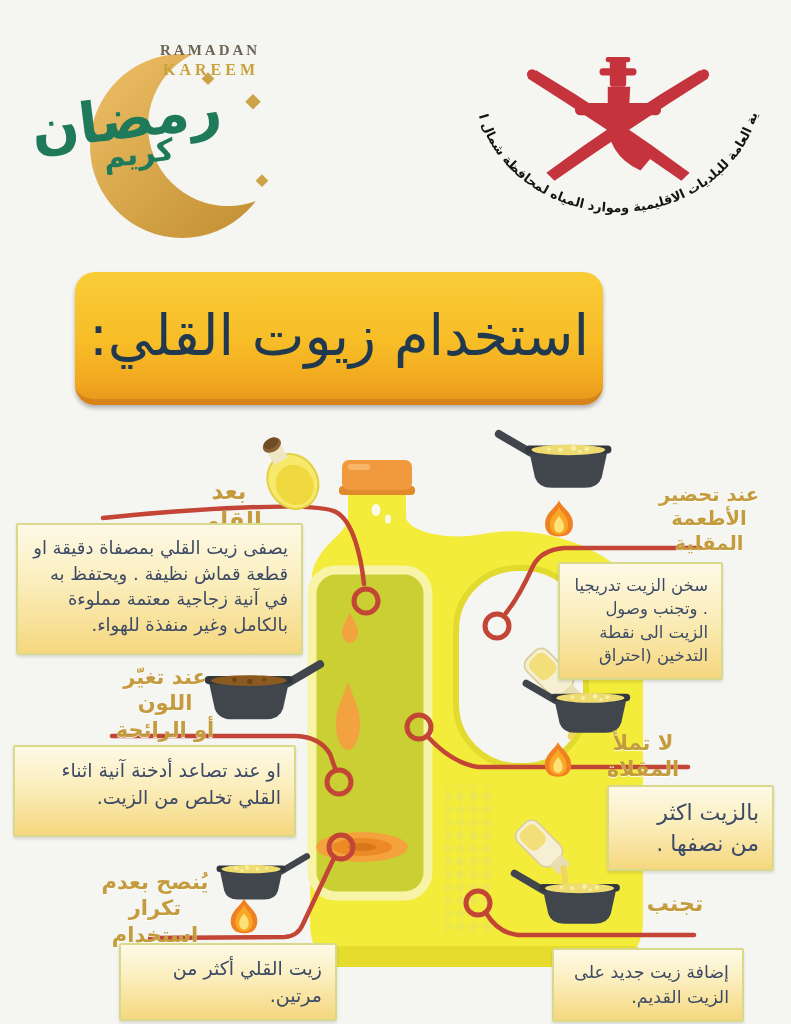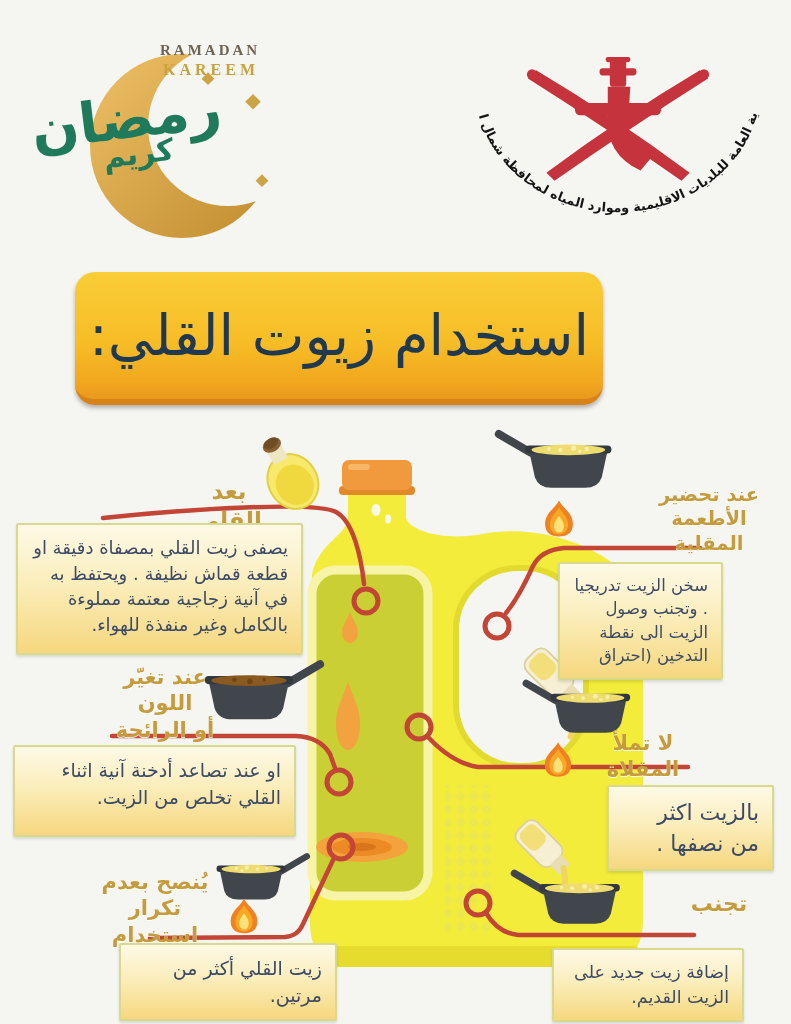--- a/index.html
+++ b/index.html
@@ -40,21 +40,21 @@
   #box-avoid {left:552px;top:948px; width:192px; min-height:68px;  font-size:17.5px;}
 
   
   .goldlabel{position:absolute;color:#c49b3d;font-weight:bold;direction:rtl;text-align:center;
     text-shadow:0 1px 0 rgba(255,255,255,.85);line-height:1.25;}
   #label-after {left:183px;top:477px;width:92px; font-size:23px;}
   #label-color {left:96px; top:664px;width:138px;font-size:21px;}
   #label-repeat{left:90px; top:869px;width:130px;font-size:21px;}
   #label-prep  {left:647px;top:483px;width:124px;font-size:19.5px;}
   #label-fill  {left:583px;top:730px;width:120px;font-size:21px;}
-  #label-avoid {left:644px;top:890px;width:62px; font-size:22px;padding-left:44px;}
+  #label-avoid {left:644px;top:890px;width:62px; font-size:22px;}
 
   
   #bottle-svg{left:298px;top:452px;}
   #connector-svg{left:0;top:0;pointer-events:none;}
   .flip{transform:scaleX(-1);}
 </style>
 </head>
 <body>
 
 <div id="canvas">

